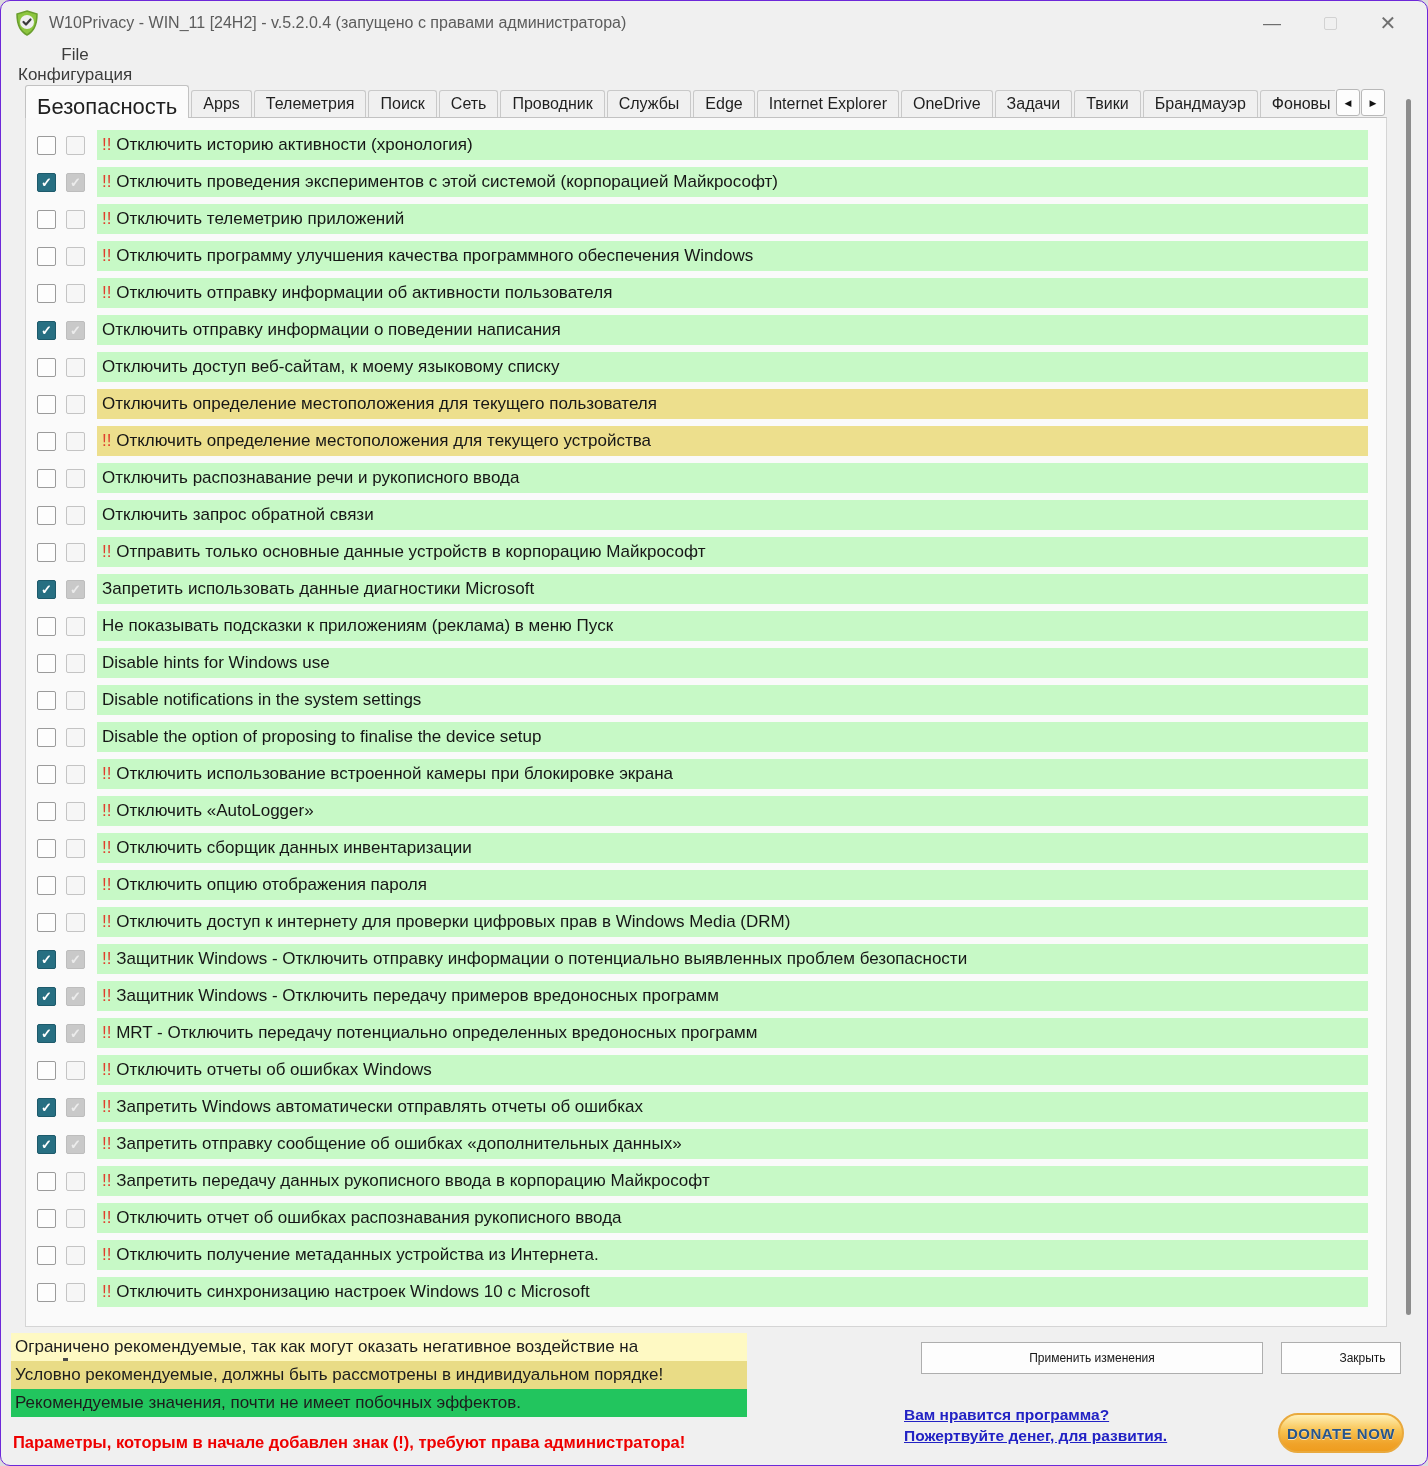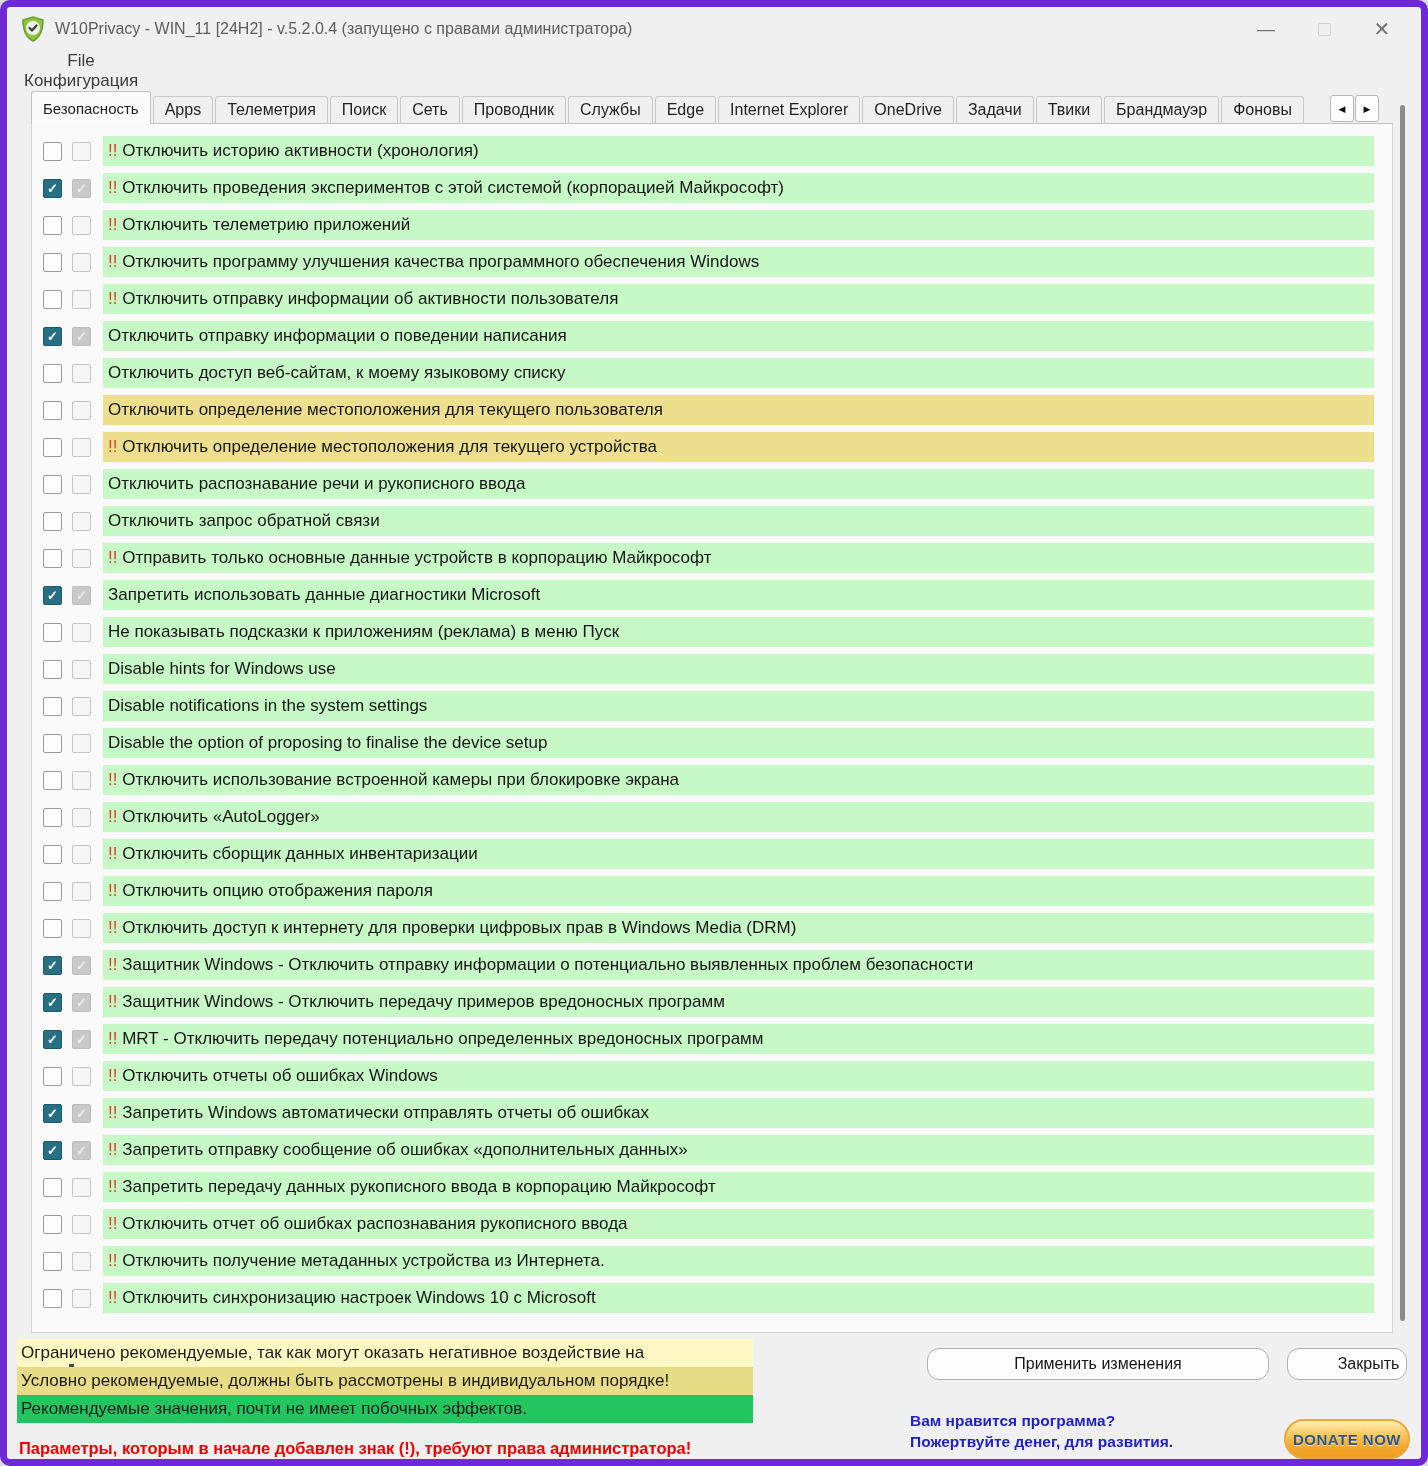--- a/index.html
+++ b/index.html
@@ -1,40 +1,40 @@
 <!DOCTYPE html>
 <html><head>
 <meta charset="utf-8">
 <style>
   * { box-sizing: border-box; margin: 0; padding: 0; }
   html,body { width:1428px; height:1466px; background:#dcdcdc; font-family:"Liberation Sans", sans-serif; }
   .window {
     position:absolute; inset:0; background:#f0f0f0;
-    border:7px solid #6d28d9; border-radius:10px; overflow:hidden;
+    border:1px solid #6d28d9; border-radius:10px; overflow:hidden;
   }
   
   .titlebar { position:absolute; left:0; top:0; right:0; height:44px; display:flex; align-items:center; }
   .app-icon { margin-left:14px; width:24px; height:26px; flex:0 0 auto; }
   .title-text { margin-left:10px; font-size:16px; color:#5c5c5c; white-space:nowrap; }
   .win-controls { position:absolute; right:10px; top:0; height:44px; display:flex; }
   .win-btn { width:58px; height:44px; display:flex; align-items:center; justify-content:center; color:#6e6e6e; font-size:18px; }
   .win-btn.max span { display:block; width:13px; height:13px; border:1px solid #d2d2d2; border-radius:2px; }
   .win-btn.close { font-size:20px; color:#707070; }
   
   .menubar { position:absolute; left:6px; top:44px; height:30px; display:flex; align-items:center;flex-direction:column; }
   .menu-item { padding:0 11px; font-size:17px; color:#3c3c3c; cursor:default; }
   
   .tabstrip { position:absolute; left:24px; top:84px; right:92px; height:33px; display:flex; align-items:flex-end; overflow:hidden; }
   .tab {
     background:#f0f0f0; border:1px solid #c9c9c9; border-bottom:none;
     padding:4px 11px 5px; font-size:16px; color:#1f1f1f; margin-right:2px;
     border-radius:3px 3px 0 0; white-space:nowrap; height:28px;
   }
   .tab.active {
-    background:#fbfbfb; height:33px; padding-top:8px; font-size:15px;
+    background:#fbfbfb; height:33px; padding-top:8px; font-size:22px;
     position:relative; z-index:3; border-color:#c2c2c2;
   }
   .tab-scrollers { position:absolute; right:42px; top:88px; display:flex; z-index:4; }
   .scroll-btn {
     width:24px; height:27px; background:#fdfdfd; border:1px solid #b8b8b8;
     font-size:9px; color:#111; display:flex; align-items:center; justify-content:center; border-radius:3px;
   }
   .scroll-btn + .scroll-btn { margin-left:1px; }
   
   .panel {
@@ -66,28 +66,28 @@
   .legend { position:absolute; left:10px; top:1332px; width:736px; }
   .legend-line { height:28px; line-height:28px; font-size:17px; color:#1c1c1c; padding-left:4px; white-space:nowrap; overflow:hidden; }
   .legend-line.red { background:#fef9c3; }
   .legend-line.yellow { background:#e9dc86; }
   .legend-line.green { background:#22c55e; }
   .clip-artifact { position:absolute; left:52px; top:25px; width:5px; height:5px; background:#4a4a4a; }
   .legend-line.red { position:relative; }
   .admin-note { position:absolute; left:12px; top:1432px; font-size:16.5px; font-weight:bold; color:#ee0000; white-space:nowrap; }
   
   .btn {
-    position:absolute; height:32px; background:#fdfdfd; border:1px solid #aeaeae; border-radius:12px;
-    font-size:16px; color:#161616; font-family:"Liberation Sans", sans-serif;
+    position:absolute; height:32px; background:#fdfdfd; border:1px solid #aeaeae; border-radius:0;
+    font-size:12px; color:#161616; font-family:"Liberation Sans", sans-serif;
     display:flex; align-items:center; justify-content:center;
   }
   .btn.apply { left:920px; top:1341px; width:342px; }
   .btn.close-app { left:1280px; top:1341px; width:120px;padding-left:43px; }
   
-  .donate-text { position:absolute; left:903px; top:1403px; font-size:15.5px; font-weight:bold; color:#2222c4; line-height:21px; }
+  .donate-text { position:absolute; left:903px; top:1403px; font-size:15.5px; font-weight:bold; color:#2222c4; line-height:21px;text-decoration:underline; }
   .donate-btn {
     position:absolute; left:1277px; top:1412px; width:126px; height:40px; border-radius:20px;
     background:linear-gradient(#fff0b6, #f8c14e 45%, #f0a32a 80%, #ef9d1e);
     border:2px solid #e9a93d;
     display:flex; align-items:center; justify-content:center;
     font-size:15px; font-weight:bold; color:#27558c; letter-spacing:0.5px;
     text-shadow:0 1px 0 rgba(255,255,255,0.6);
   }
 </style>
 </head>

